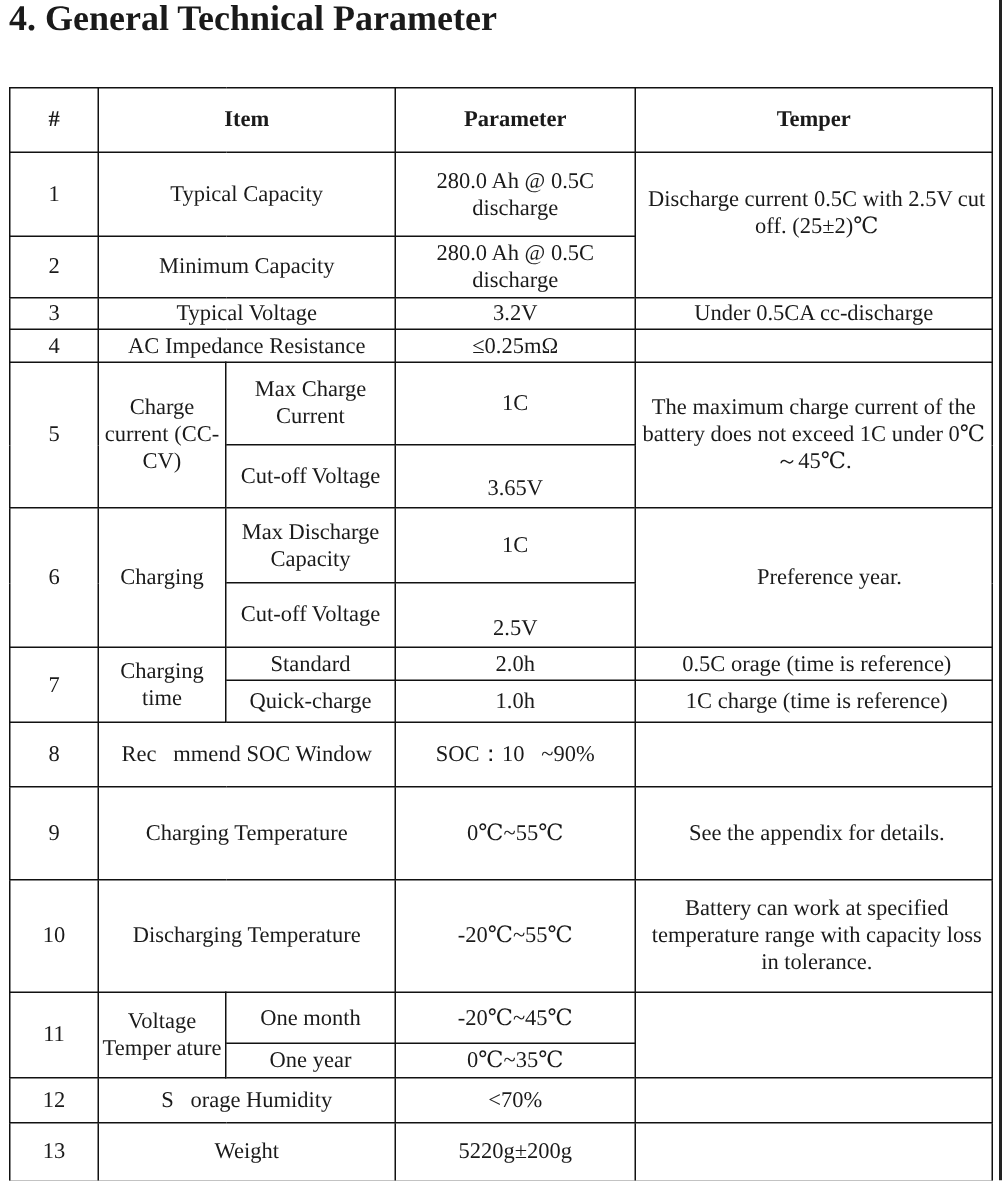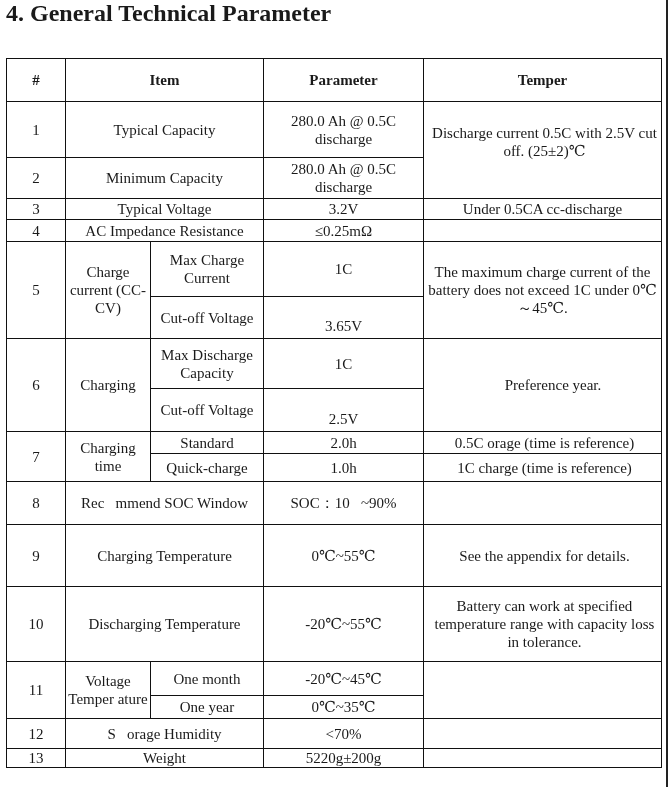--- a/index.html
+++ b/index.html
@@ -129,20 +129,20 @@
     <td>One year</td>
     <td>0℃~35℃</td>
   </tr>
 
   <tr style="height:30px">
     <td>12</td>
     <td colspan="2" style="white-space:pre">S   orage Humidity</td>
     <td>&lt;70%</td>
     <td></td>
   </tr>
-  <tr style="height:19px">
+  <tr style="height:39px">
     <td>13</td>
     <td colspan="2">Weight</td>
     <td>5220g±200g</td>
     <td></td>
   </tr>
 </tbody>
   </table>
 
 </body></html>

